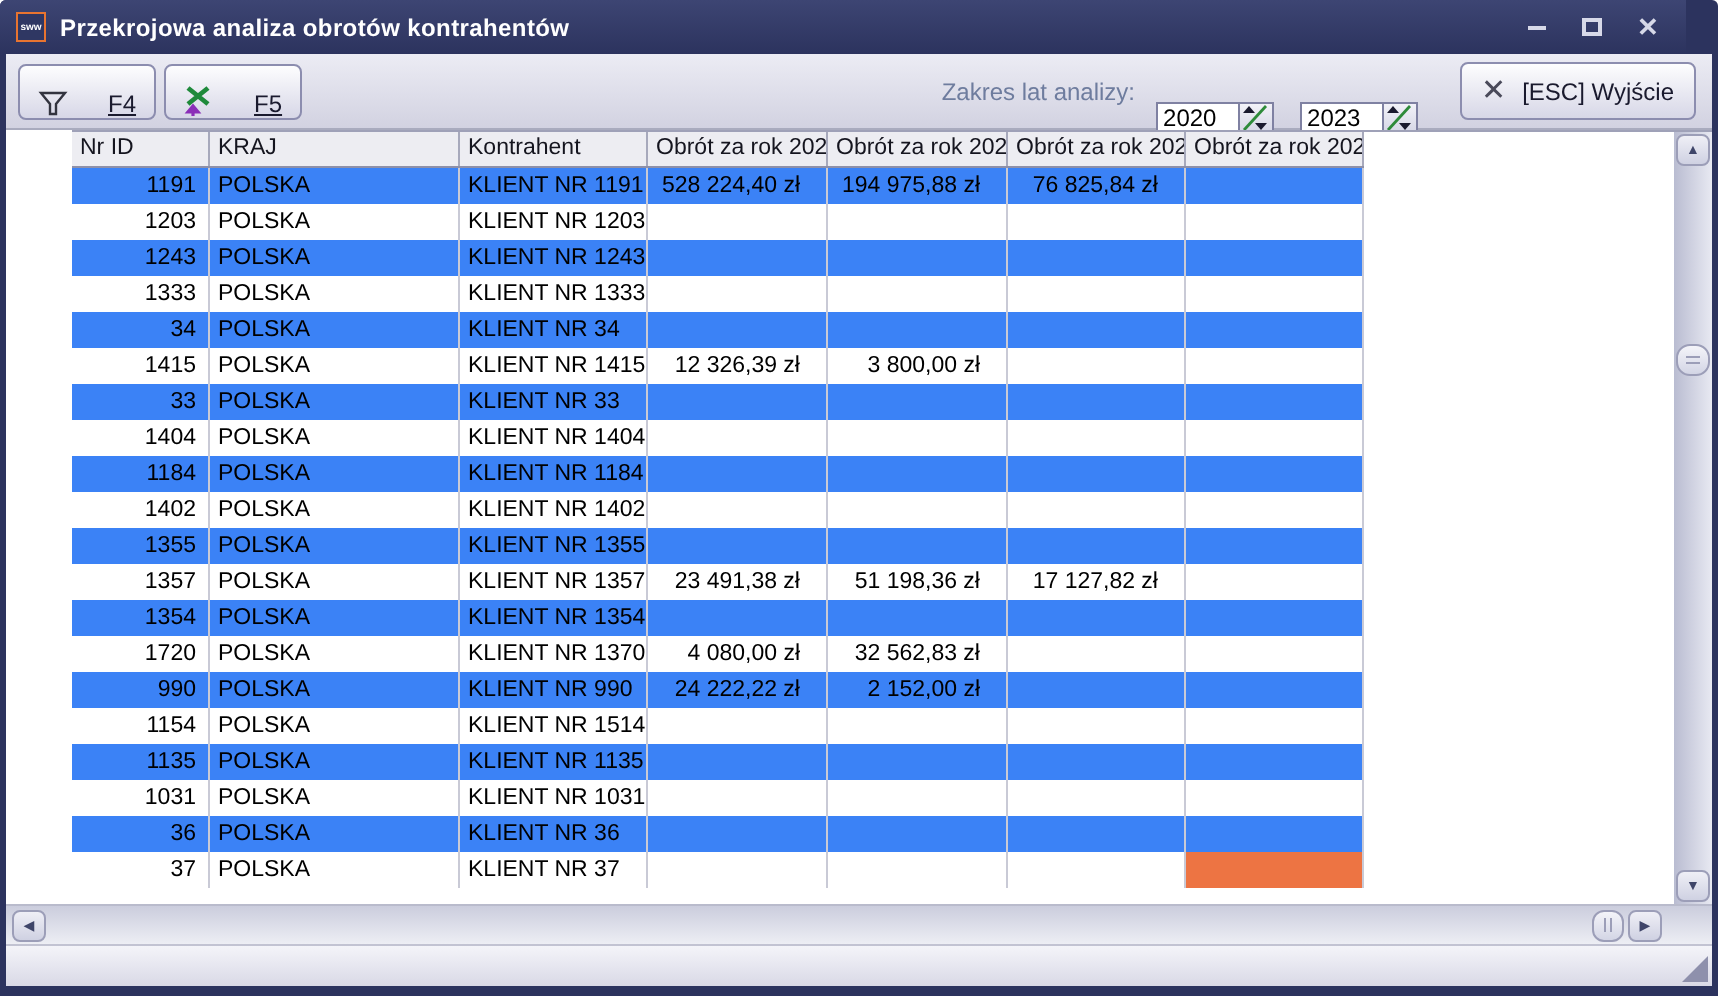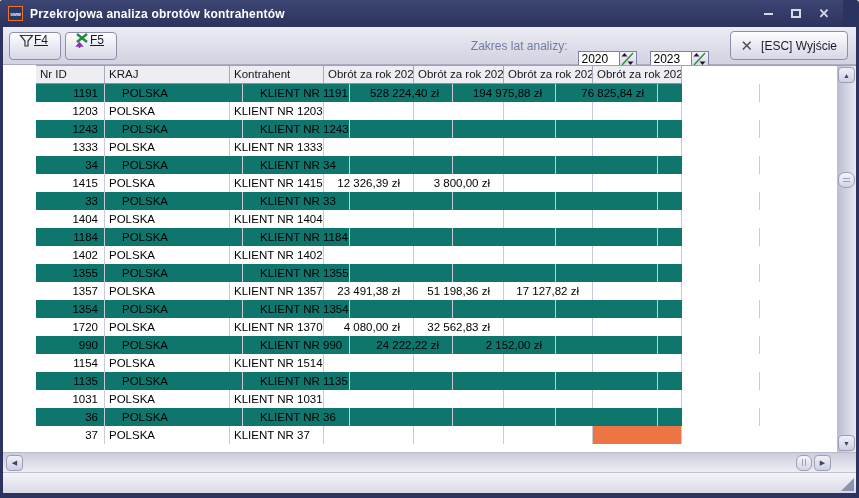--- a/index.html
+++ b/index.html
@@ -34,21 +34,21 @@
   .toolbar{
     height:38px; flex:0 0 auto;
     background:linear-gradient(#ECECF4,#D2D2E1);
     border-bottom:1px solid #A9ABBE;
     display:flex; align-items:center; padding:0 6px; gap:4px;
   }
   .tb-btn{
     height:28px; min-width:52px; padding:0 9px;
     background:linear-gradient(#FDFDFE,#D7D7E7);
     border:1px solid #8C8DAF; border-radius:4px;
-    display:flex; align-items:flex-start; gap:0;
+    display:flex; align-items:flex-end; gap:20px;
     font-size:12px; color:#1A1A2E; cursor:default;text-decoration:underline;
   }
   .tb-spacer{ flex:1; }
   .range-label{ color:#6E7C9E; font-size:12px; margin-right:6px; }
   .spin-field{
     width:59px; height:20px; background:#FFFFFF; border:1px solid #7F81A2;
     display:flex; align-items:flex-start; margin-right:9px;margin-top:31px;
   }
   .spin-field input{
     width:100%; border:0; outline:none; font-family:"Liberation Sans",sans-serif;
@@ -75,21 +75,21 @@
     height:18px; background:#EDEDF2; border-bottom:1px solid #8E90A8;
   }
   .hcell{
     font-size:11.5px; color:#15151F; line-height:17px; padding:0 4px;
     border-right:1px solid #A7A9BC; overflow:hidden; white-space:nowrap;
   }
   .trow{
     display:grid; grid-template-columns:69px 125px 94px 90px 90px 89px 89px;
     height:18px;
   }
-  .trow.odd{ background:#0f766e;gap:13px; }
+  .trow.odd{ background:#3b82f6; }
   .trow.even{ background:#FFFFFF; }
   .cell{
     font-size:11.5px; color:#000; line-height:18px; padding:0 4px;
     border-right:1px solid #C9CAD6; overflow:hidden; white-space:nowrap;
   }
   .cell.c0{ text-align:right; padding-right:6px; }
   .cell.c3,.cell.c4,.cell.c5,.cell.c6{ text-align:right; padding-right:13px; }
   .cell.selected{ background:#ED7443; }
   
   .vscroll{

